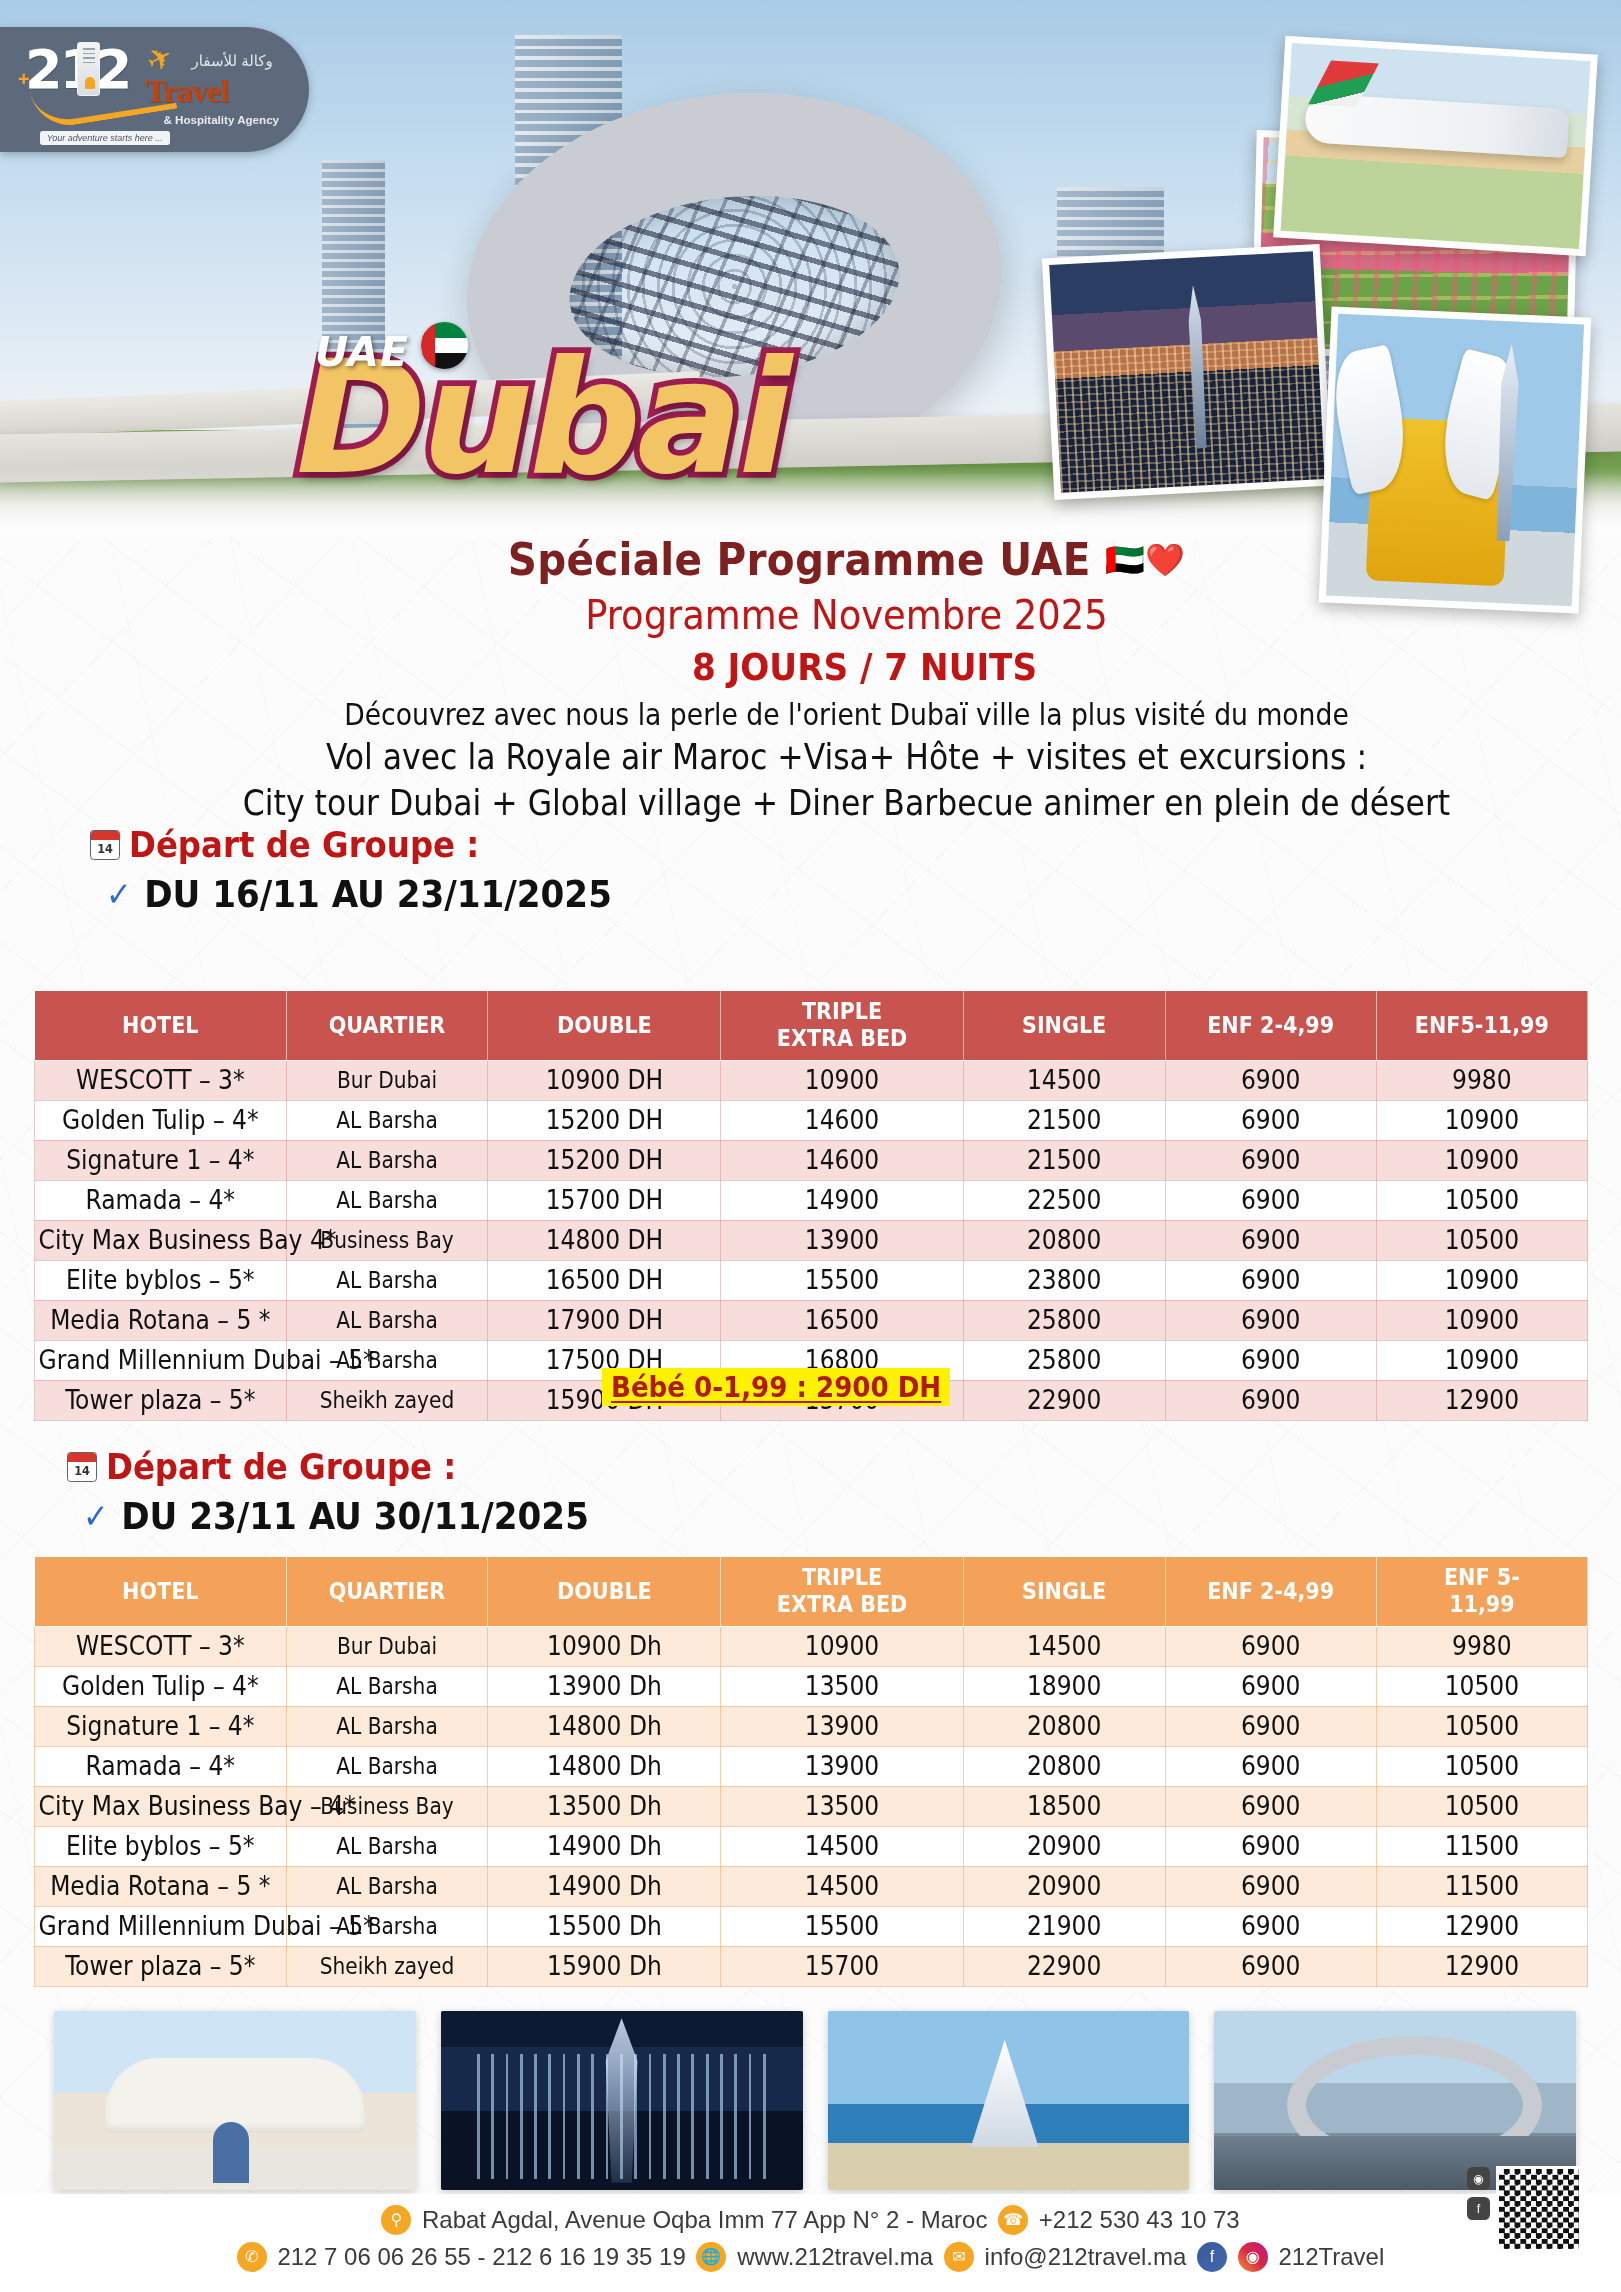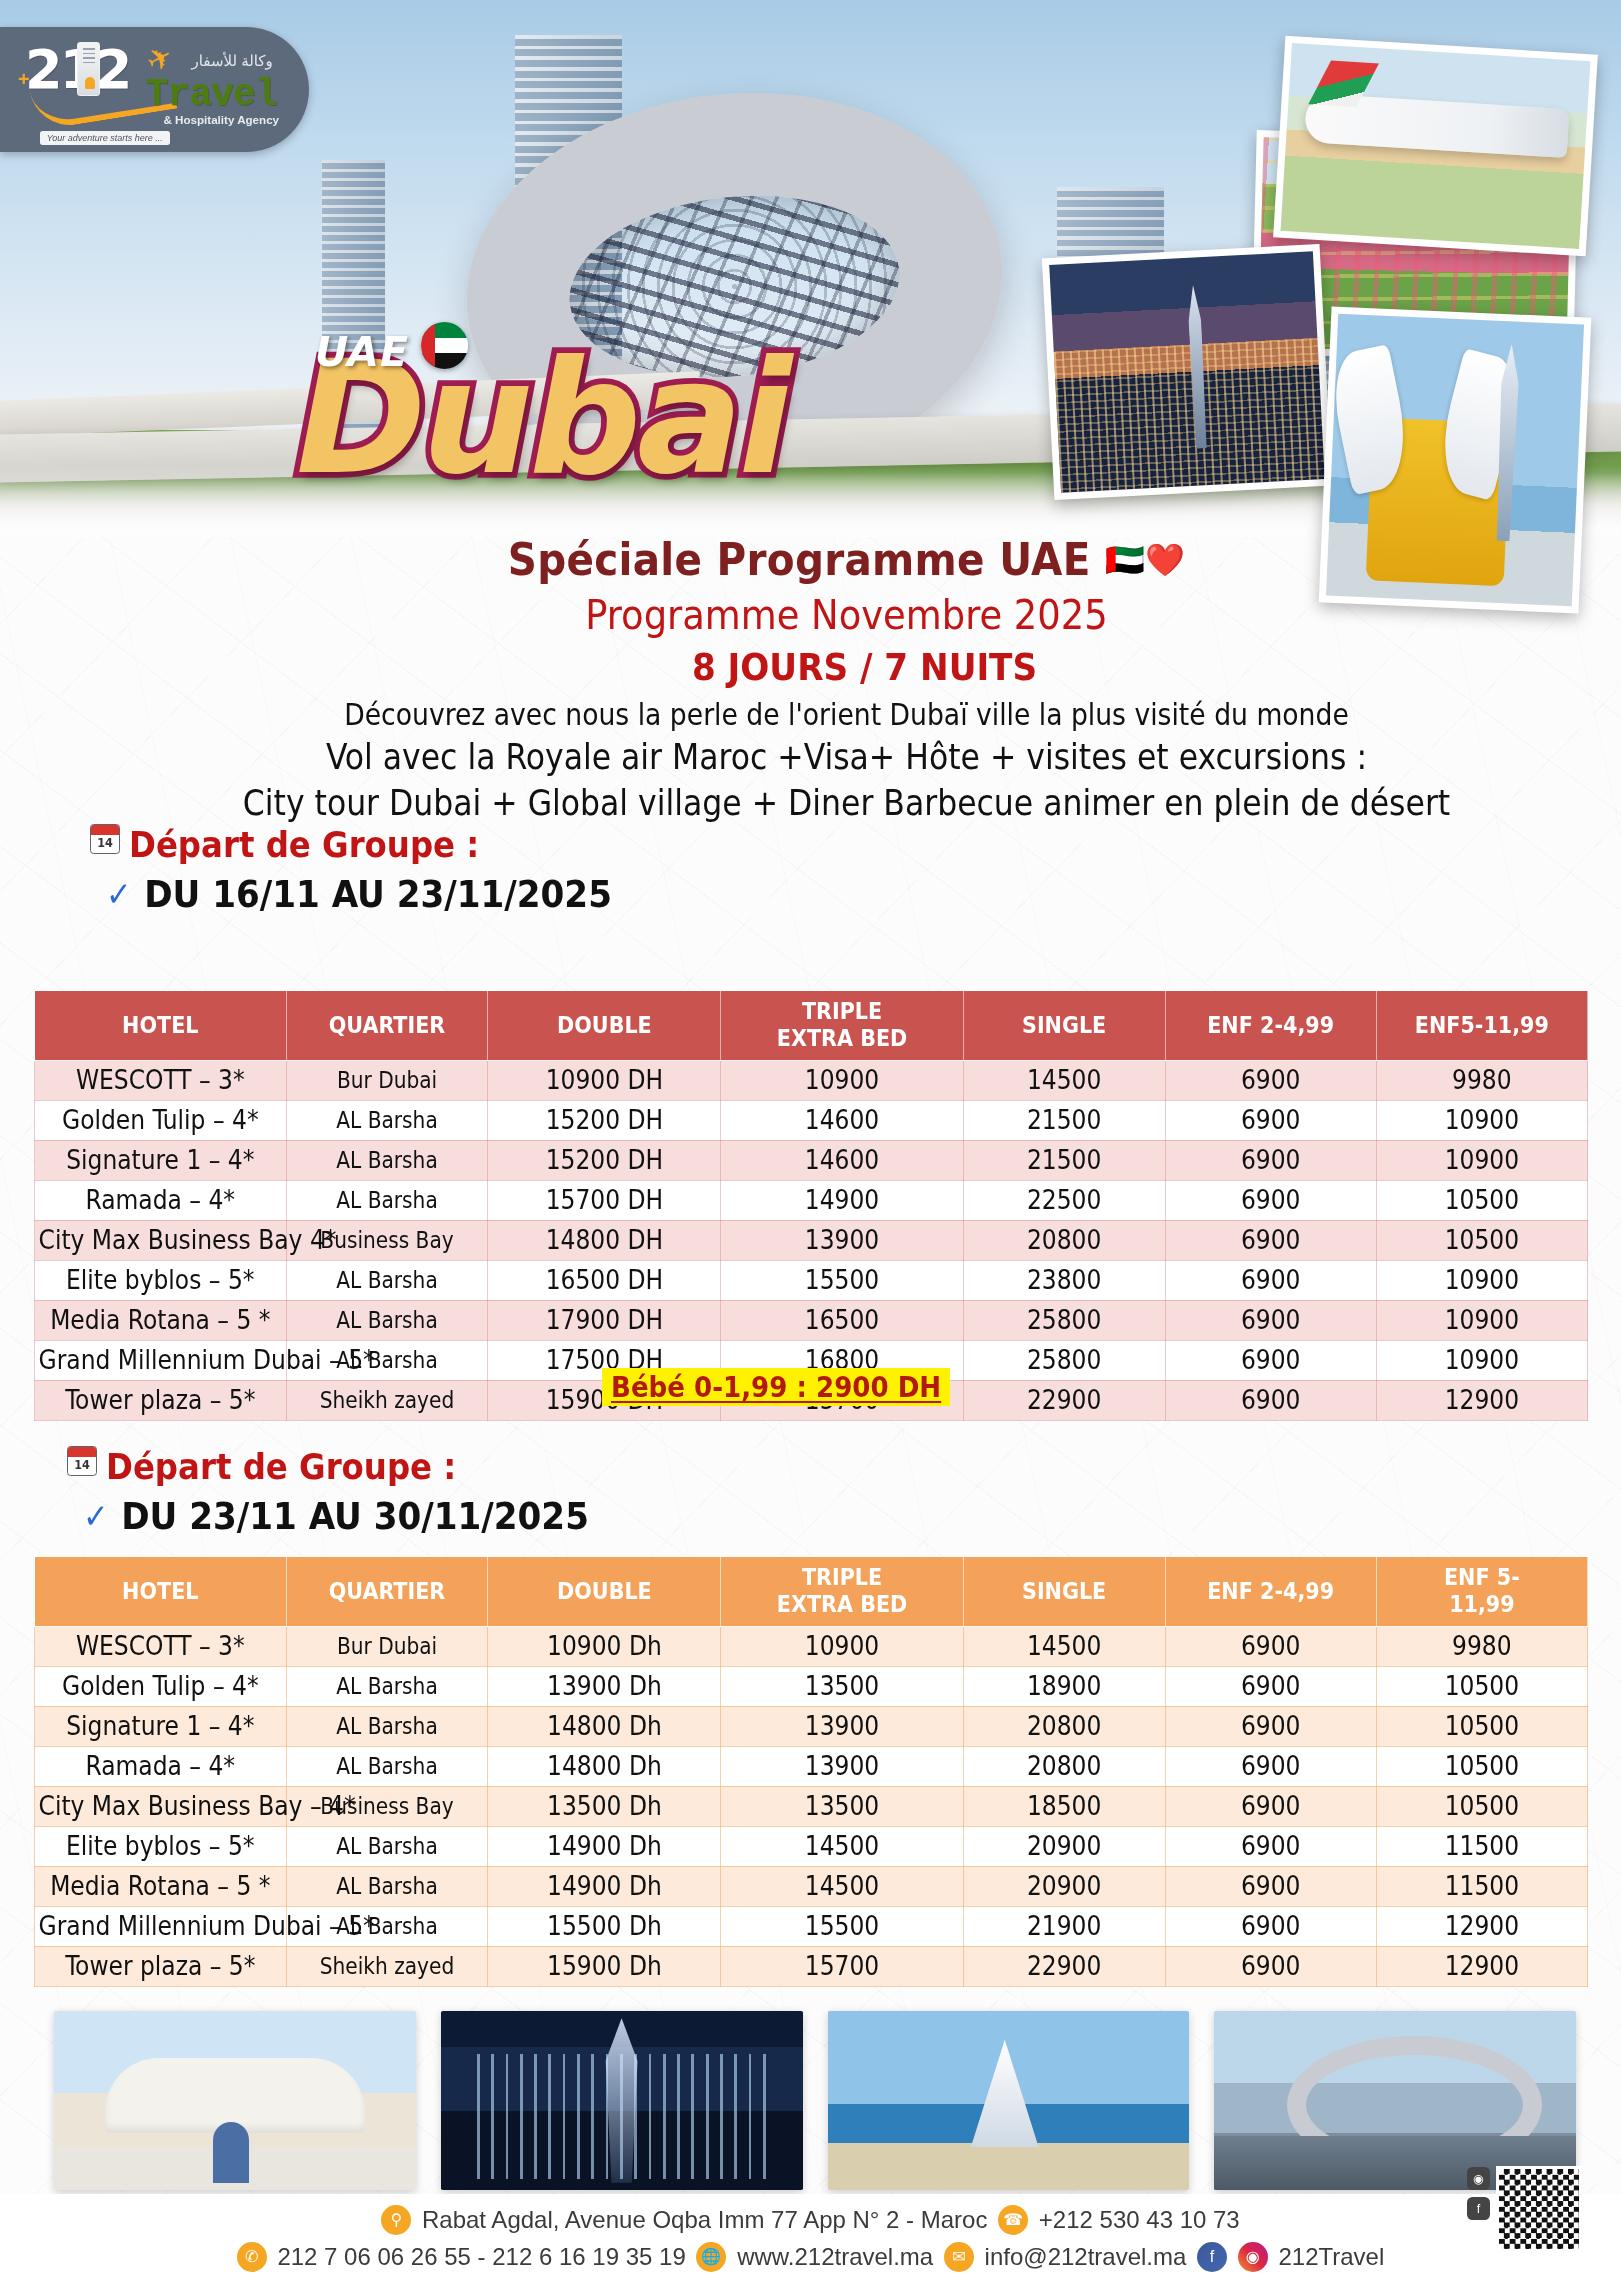--- a/index.html
+++ b/index.html
@@ -145,22 +145,22 @@
     border-bottom: 6.3px solid #f5a623;
     border-radius: 0 0 0 81px;
     transform: rotate(-9deg);
   }
   .logo-plane{
     position:absolute; left: 134px; top: 0px; font-size: 30px; color:#f5a623;
     transform: rotate(-28deg);
   }
   .logo-travel{
     position:absolute; left: 133px; top: 32px;
-    font-size: 38px; font-weight: 800; color:#4d7c0f; letter-spacing:-0.9px;
-    font-family:Liberation Mono, monospace;
+    font-size: 32px; font-weight: 800; color:#c2410c; letter-spacing:-0.9px;
+    font-family:Liberation Serif, serif;
     text-shadow: 0.9px 0.9px 0 rgba(0,0,0,.18);
   }
   .logo-ar{
     position:absolute; left: 179px; top: 10.7px; font-size: 15px; color:#e3e7ec;
     direction: rtl;
   }
   .logo-sub{
     position:absolute; left: 136px; top: 72px; font-size: 11.6px; color:#e8ebef; font-weight:700;margin-left:15px;
   }
   .logo-tagline{
@@ -311,21 +311,21 @@
   .p-line5, .p-line6{
     font-family:"DejaVu Sans Condensed","Liberation Sans Narrow","Liberation Sans",sans-serif;
     font-size: 35px; font-weight: 400; color:#111; margin-top: 5.4px;
   }
 
   
   .depart {
     position:absolute; z-index: 9; text-align:left;
   }
   .dep-title {
-    display:flex; gap: 9px;
+    display:flex; align-items:center; gap: 9px;
     font-family:"DejaVu Sans Condensed","Liberation Sans Narrow","Liberation Sans",sans-serif;
     font-size: 36px; font-weight: 700; color:#c11414;
   }
   .cal-icon{
     width: 30px; height: 30px; border-radius: 3.6px; background:#fff;
     border: 1.8px solid #5c6470; position:relative; display:inline-block;
     font-size: 12.5px; font-weight: 800; color:#333; text-align:center;
     line-height: 36px; overflow:hidden;
   }
   .cal-icon::before{

